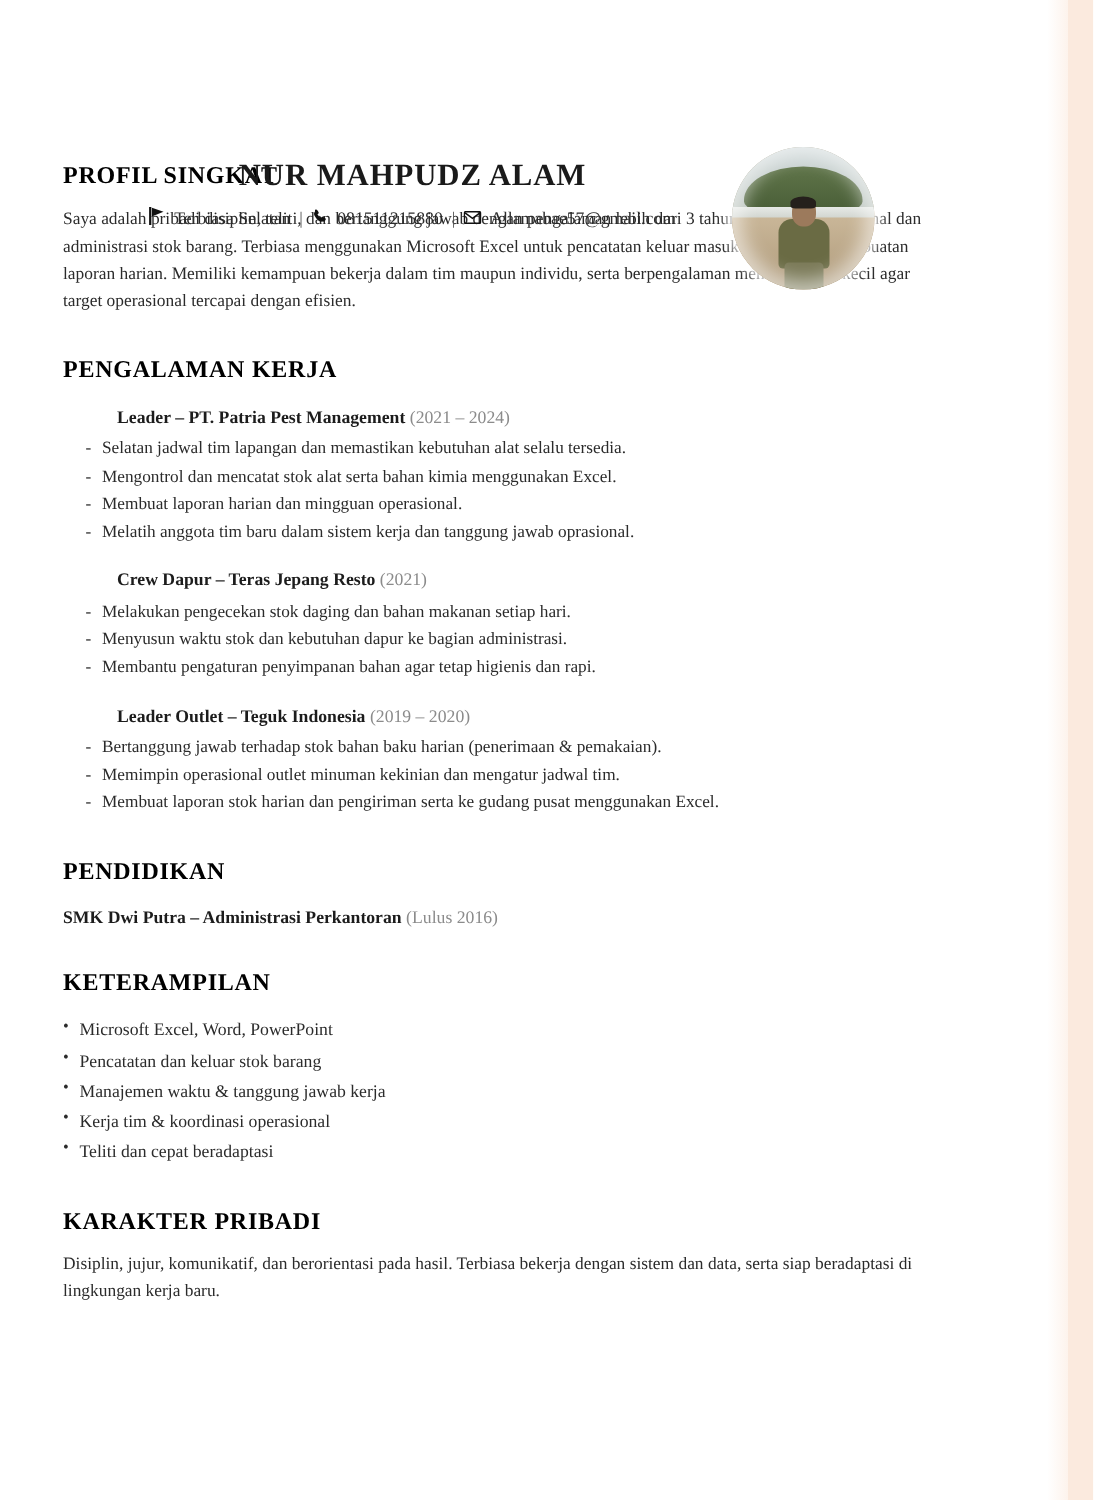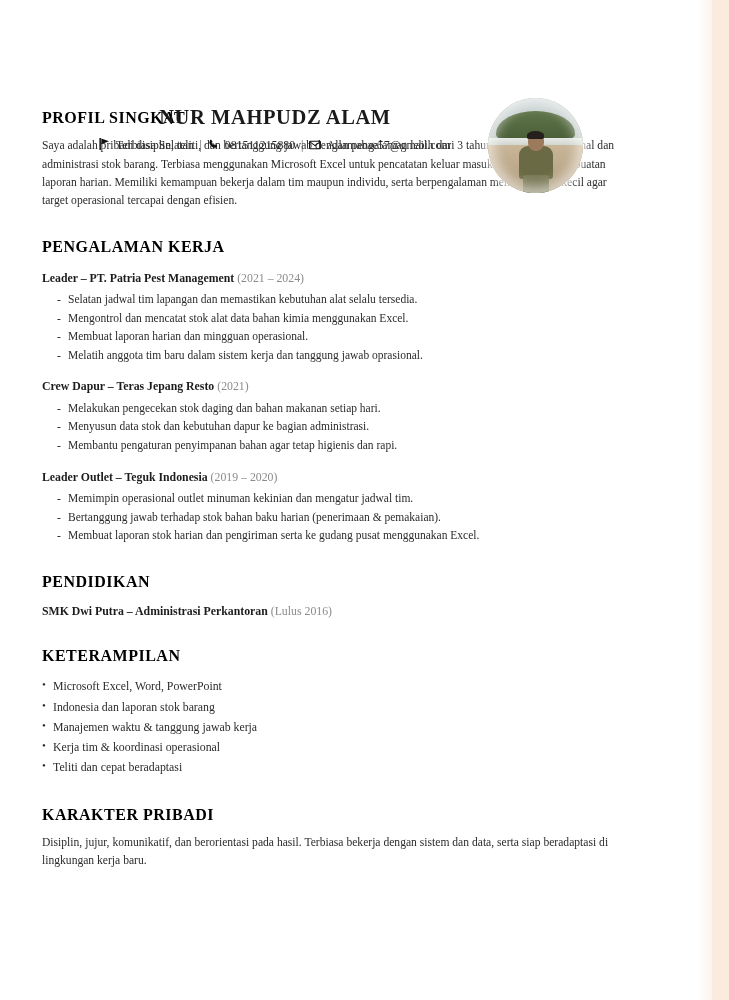--- a/index.html
+++ b/index.html
@@ -209,20 +209,21 @@
   }
 
   
   .job { margin-top: 15px; }
   .job:first-of-type { margin-top: 14px; }
   .job-title {
     font-size: 11.8px;
     font-weight: bold;
     color: #1c1c1c;
     line-height: 1.3;
+    margin-left: 36px;
   }
   .job-period {
     font-weight: normal;
     color: #8b8b8b;
   }
   ul.job-duties {
     list-style: none;
     margin: 4px 0 0 0;
     padding: 0 0 0 15px;
   }
@@ -352,64 +353,64 @@
       <div class="section">
         <h2 class="section-title">PENGALAMAN KERJA</h2>
 
         <div class="job">
           <div class="job-title">
             <span>Leader – PT. Patria Pest Management</span>
             <span class="job-period">(2021 – 2024)</span>
           </div>
           <ul class="job-duties">
             <li>Selatan jadwal tim lapangan dan memastikan kebutuhan alat selalu tersedia.</li>
-            <li>Mengontrol dan mencatat stok alat data bahan kimia menggunakan Excel.</li>
+            <li>Mengontrol dan mencatat stok alat serta bahan kimia menggunakan Excel.</li>
             <li>Membuat laporan harian dan mingguan operasional.</li>
             <li>Melatih anggota tim baru dalam sistem kerja dan tanggung jawab oprasional.</li>
           </ul>
         </div>
 
         <div class="job">
           <div class="job-title">
             <span>Crew Dapur – Teras Jepang Resto</span>
             <span class="job-period">(2021)</span>
           </div>
           <ul class="job-duties">
             <li>Melakukan pengecekan stok daging dan bahan makanan setiap hari.</li>
-            <li>Menyusun data stok dan kebutuhan dapur ke bagian administrasi.</li>
+            <li>Menyusun waktu stok dan kebutuhan dapur ke bagian administrasi.</li>
             <li>Membantu pengaturan penyimpanan bahan agar tetap higienis dan rapi.</li>
           </ul>
         </div>
 
         <div class="job">
           <div class="job-title">
             <span>Leader Outlet – Teguk Indonesia</span>
             <span class="job-period">(2019 – 2020)</span>
           </div>
           <ul class="job-duties">
+            <li>Bertanggung jawab terhadap stok bahan baku harian (penerimaan &amp; pemakaian).</li>
             <li>Memimpin operasional outlet minuman kekinian dan mengatur jadwal tim.</li>
-            <li>Bertanggung jawab terhadap stok bahan baku harian (penerimaan &amp; pemakaian).</li>
             <li>Membuat laporan stok harian dan pengiriman serta ke gudang pusat menggunakan Excel.</li>
           </ul>
         </div>
       </div>
 
       <div class="section">
         <h2 class="section-title">PENDIDIKAN</h2>
         <div class="edu-line">
           <span>SMK Dwi Putra – Administrasi Perkantoran</span>
           <span class="edu-year">(Lulus 2016)</span>
         </div>
       </div>
 
       <div class="section">
         <h2 class="section-title">KETERAMPILAN</h2>
         <ul class="skills">
           <li>Microsoft Excel, Word, PowerPoint</li>
-          <li>Indonesia dan laporan stok barang</li>
+          <li>Pencatatan dan keluar stok barang</li>
           <li>Manajemen waktu &amp; tanggung jawab kerja</li>
           <li>Kerja tim &amp; koordinasi operasional</li>
           <li>Teliti dan cepat beradaptasi</li>
         </ul>
       </div>
 
       <div class="section">
         <h2 class="section-title">KARAKTER PRIBADI</h2>
         <p class="body-text">Disiplin, jujur, komunikatif, dan berorientasi pada hasil. Terbiasa bekerja dengan sistem dan data, serta siap beradaptasi di lingkungan kerja baru.</p>
       </div>

